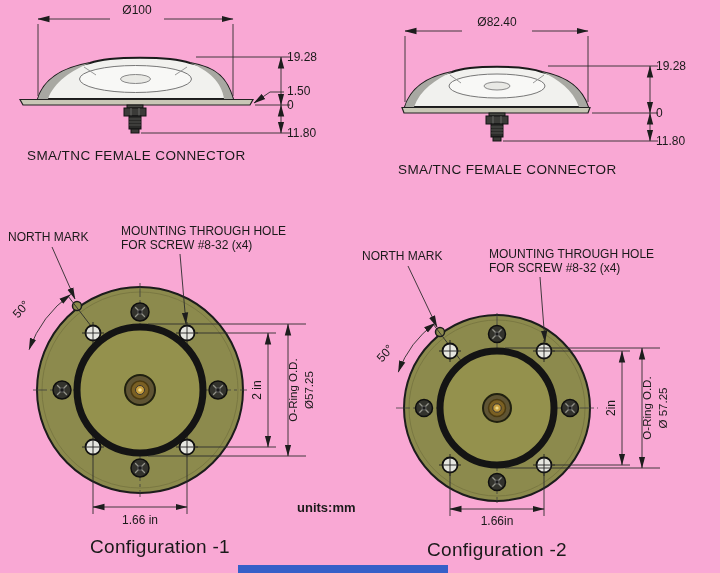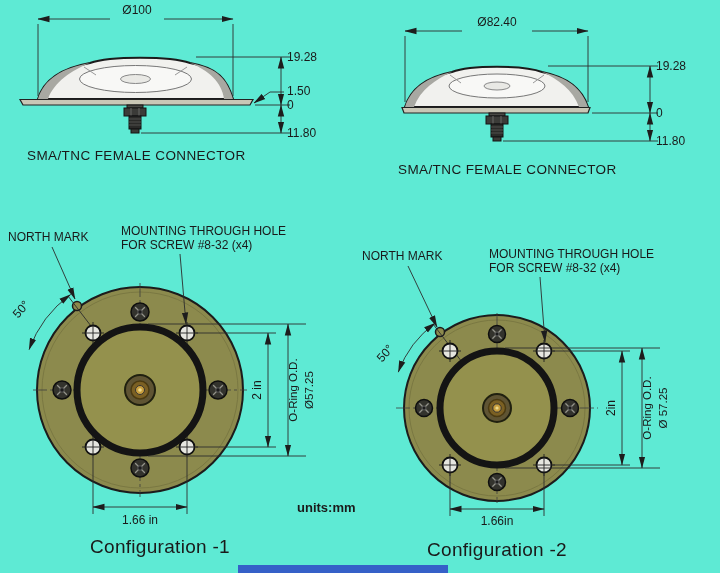--- a/index.html
+++ b/index.html
@@ -1,16 +1,16 @@
 <!DOCTYPE html>
 <html><head>
 <meta charset="utf-8">
 <style>
   html,body{margin:0;padding:0;background:#ffffff;}
-  .stage{position:relative;width:720px;height:573px;background:#5eead4;overflow:hidden;
+  .stage{position:relative;width:720px;height:573px;background:#f9a8d4;overflow:hidden;
          font-family:"Liberation Sans",sans-serif;}
   svg{display:block;}
   svg text{font-family:"Liberation Sans",sans-serif;fill:#1a1a1a;}
   .t12{font-size:12px;}
   .t11{font-size:11.5px;}
   .t13{font-size:13.5px;letter-spacing:.4px;}
   .title{font-size:19px;letter-spacing:.3px;}
   .units{font-size:13px;font-weight:700;}
   .thin{stroke:#2c2c2c;stroke-width:.9;fill:none;}
   .cl{stroke:#3c3c3c;stroke-width:.8;fill:none;stroke-dasharray:14 3 3 3;}

